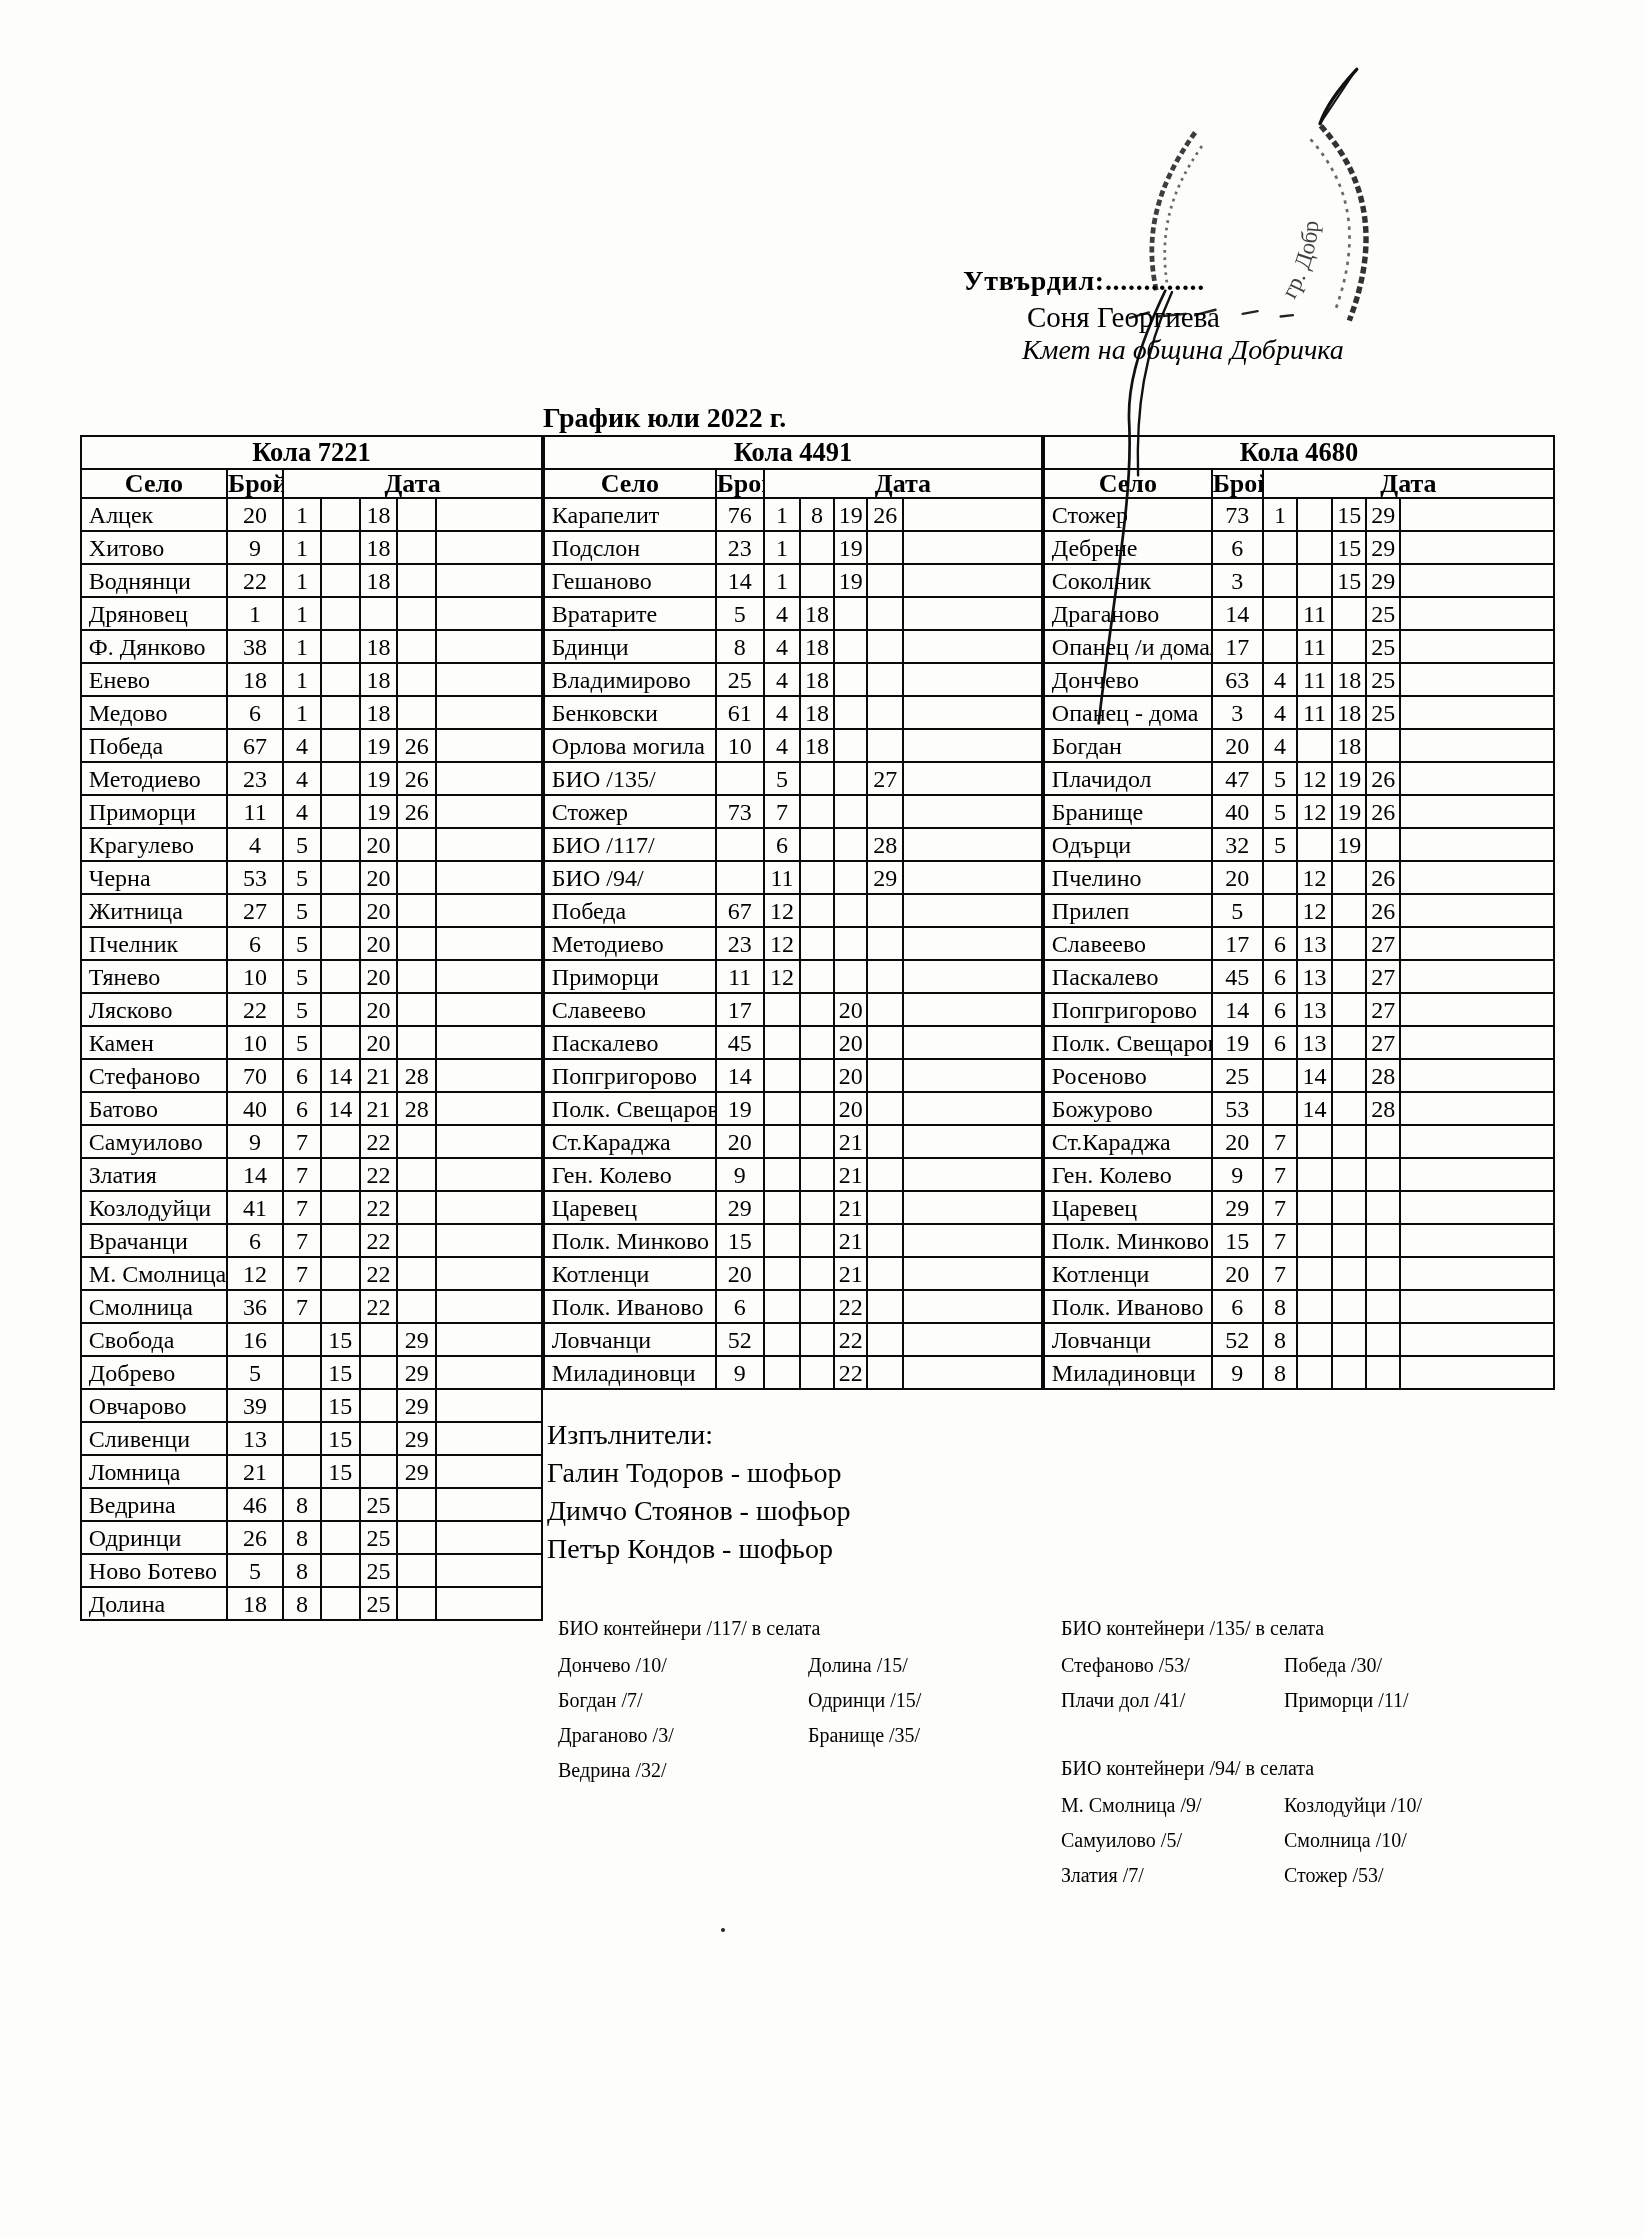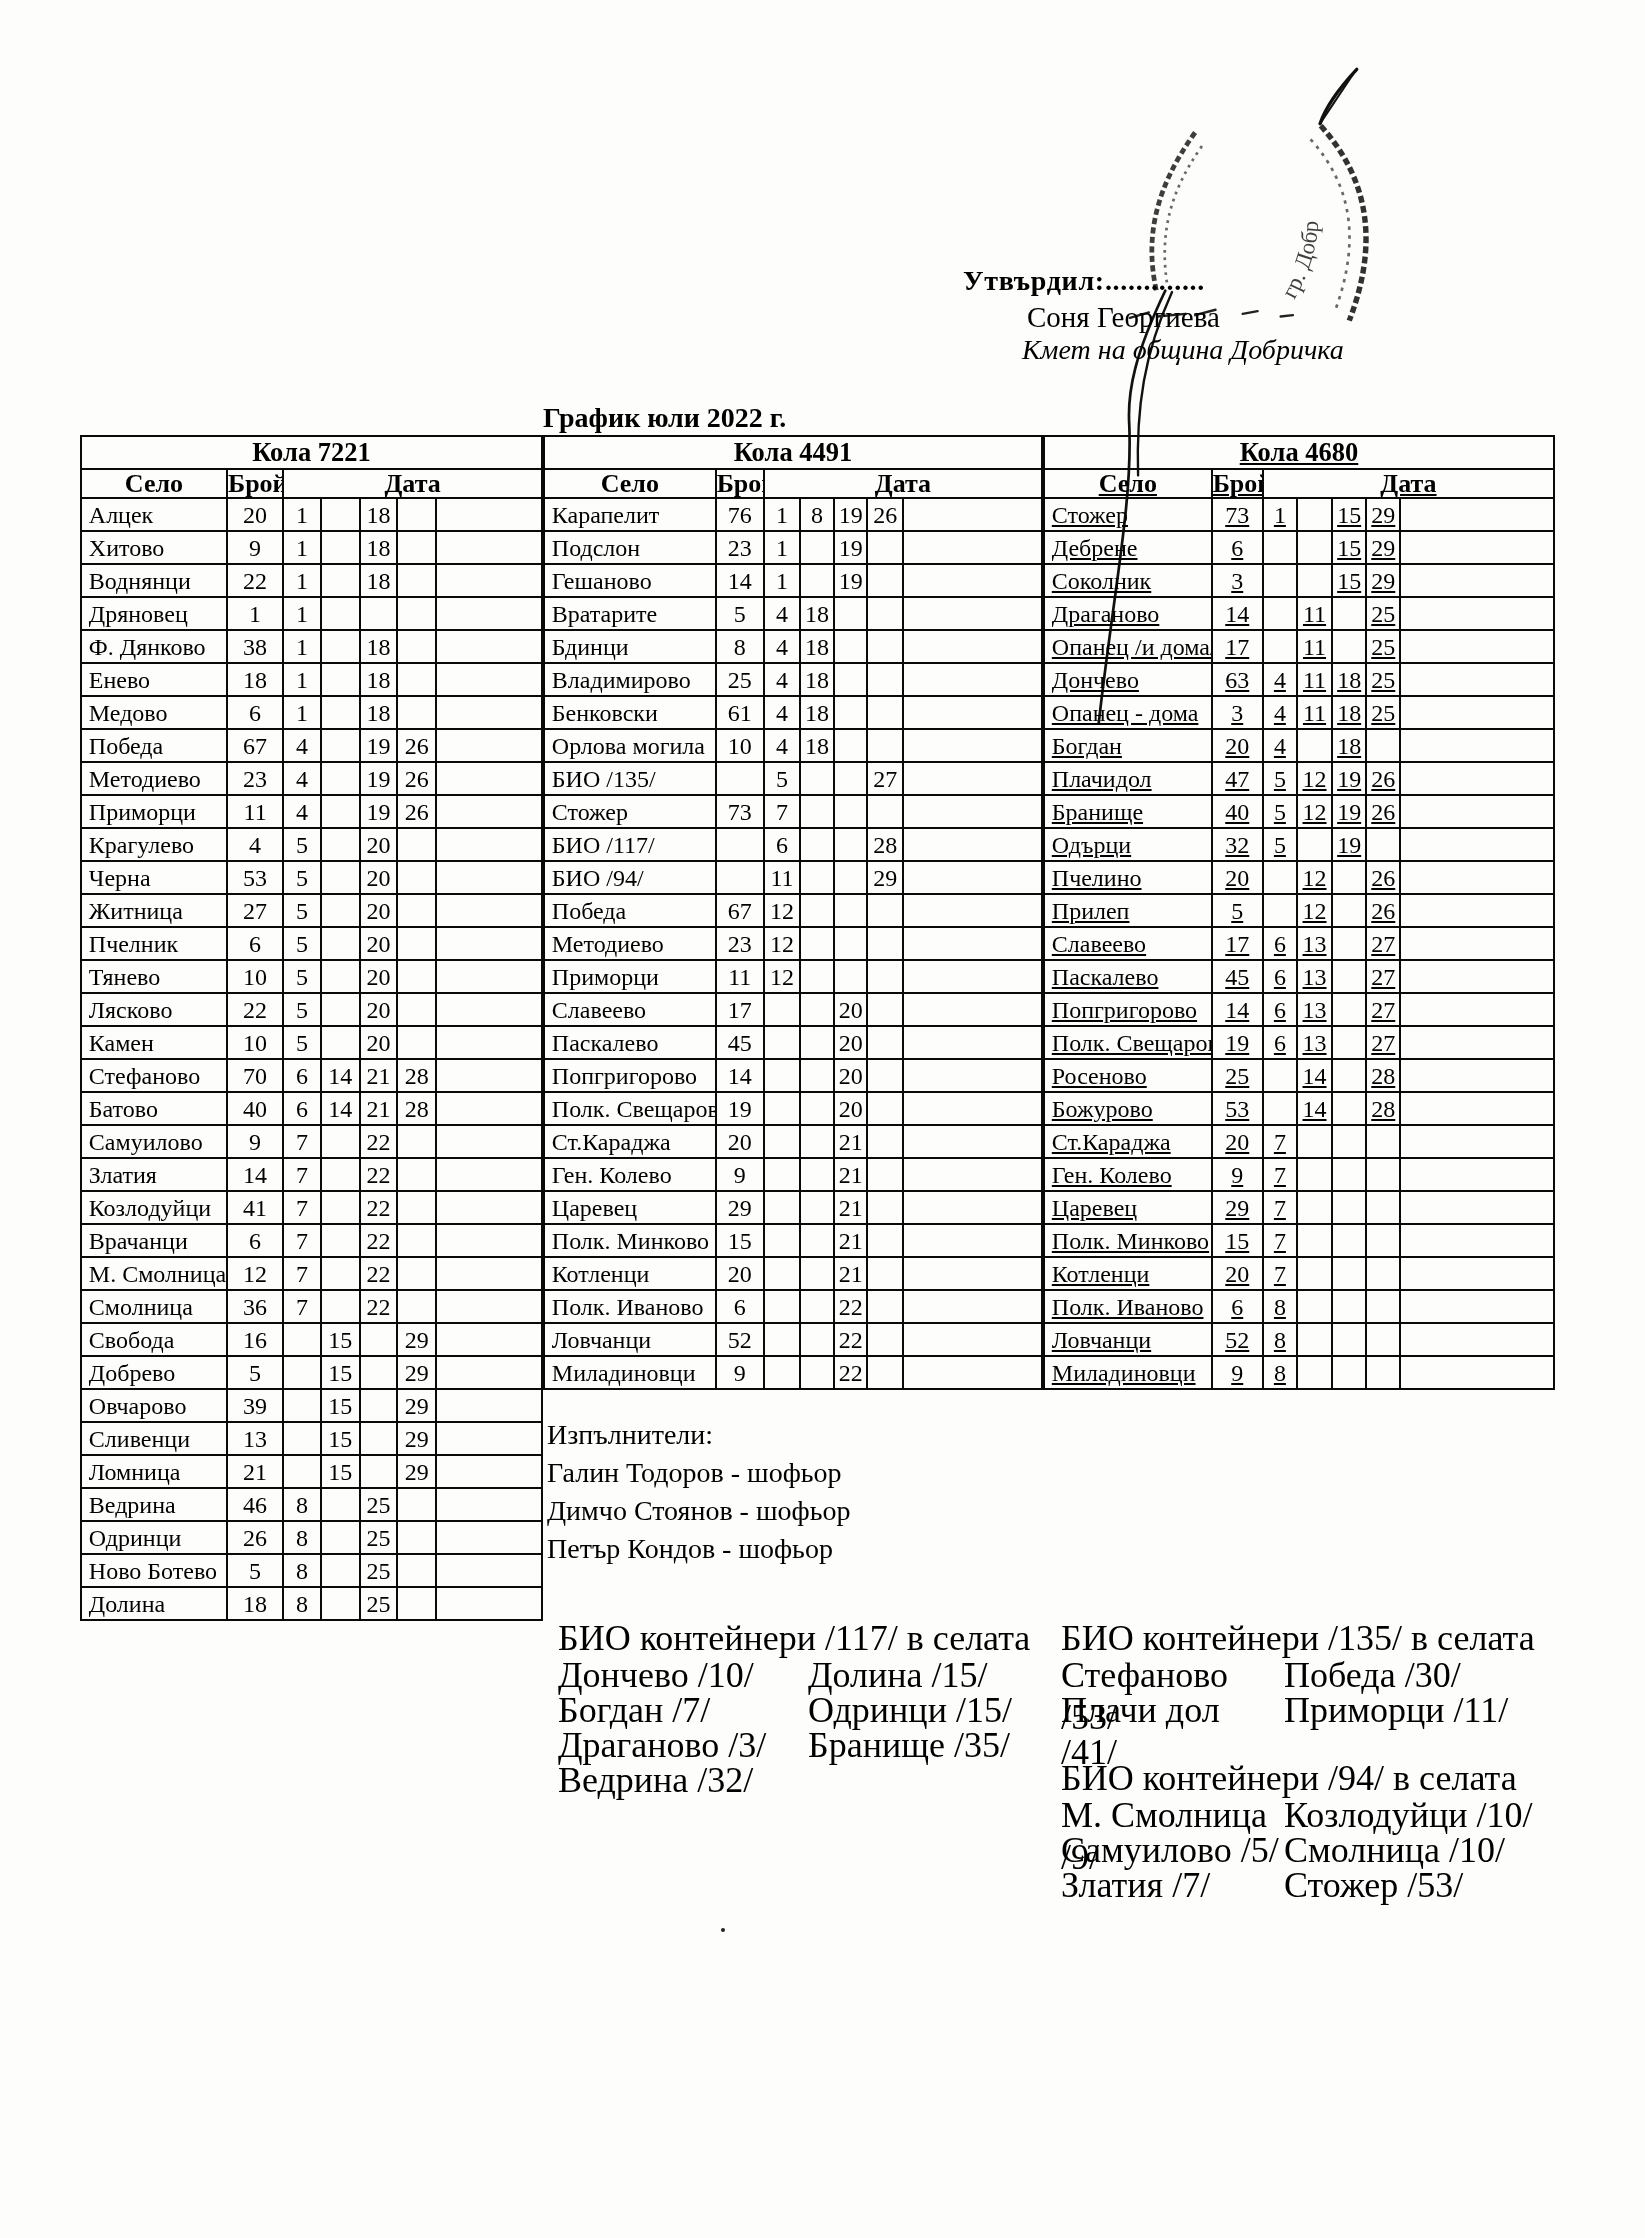--- a/index.html
+++ b/index.html
@@ -21,39 +21,39 @@
   
   .doc-title { left:543px; top:370px; font-size:28px; font-weight:bold;margin-top:32px; }
 
   
   table.sched {
     position:absolute; top:435px;
     border-collapse:collapse; table-layout:fixed;
   }
   #t1 { left:80px;  width:463px; }
   #t2 { left:543px;  width:500px; }
-  #t3 { left:1043px; width:512px;text-decoration:underline; }
+  #t3 { left:1043px; width:512px; }
   .sched td {
     border:2px solid #0a0a0a;
     font-size:24px; line-height:1;
     height:31px; padding:0;
     white-space:nowrap; overflow:hidden;
   }
   .sched tr.car-row  td { height:31px; font-weight:bold; text-align:center; font-size:26.5px; border-bottom-width:2.7px; }
   .sched tr.head-row td { height:27px; font-weight:bold; text-align:center; font-size:26px; border-bottom-width:2.7px;margin-left:48px; }
   .sched td.village { padding-left:6.8px; border-right-width:2.7px; }
   .sched td.num { text-align:center; }
   .sched td.count { border-right-width:2.7px; }
 
   
   .executors { left:547px; top:1419px; font-size:28px; }
   .executors div { height:38px; }
 
   
-  .bio { font-size:36px; }
+  .bio { font-size:20px; }
   .bio .bio-title { height:37px; }
   .bio .pairs { display:grid; }
   .bio .pairs div { height:35px; }
   #bio117 { left:558px;  top:1617px; }
   #bio117 .pairs { grid-template-columns:250px auto; }
   #bio135 { left:1061px; top:1617px; }
   #bio135 .pairs { grid-template-columns:223px auto; }
   #bio94  { left:1061px; top:1757px; }
   #bio94  .pairs { grid-template-columns:223px auto; }
 

